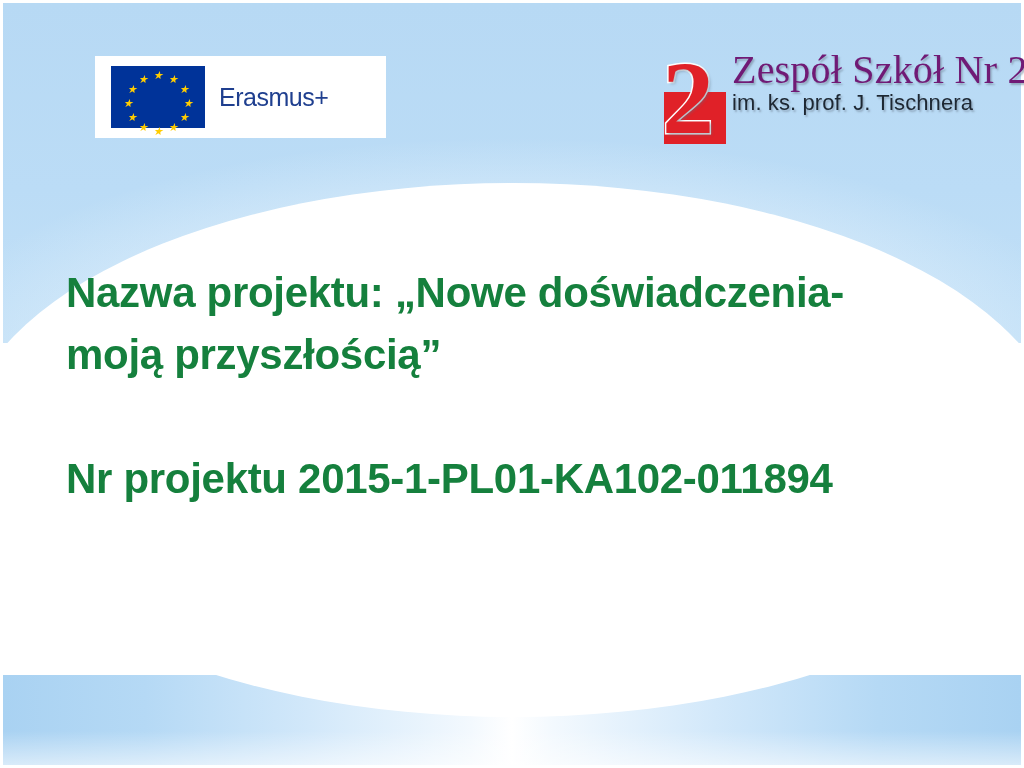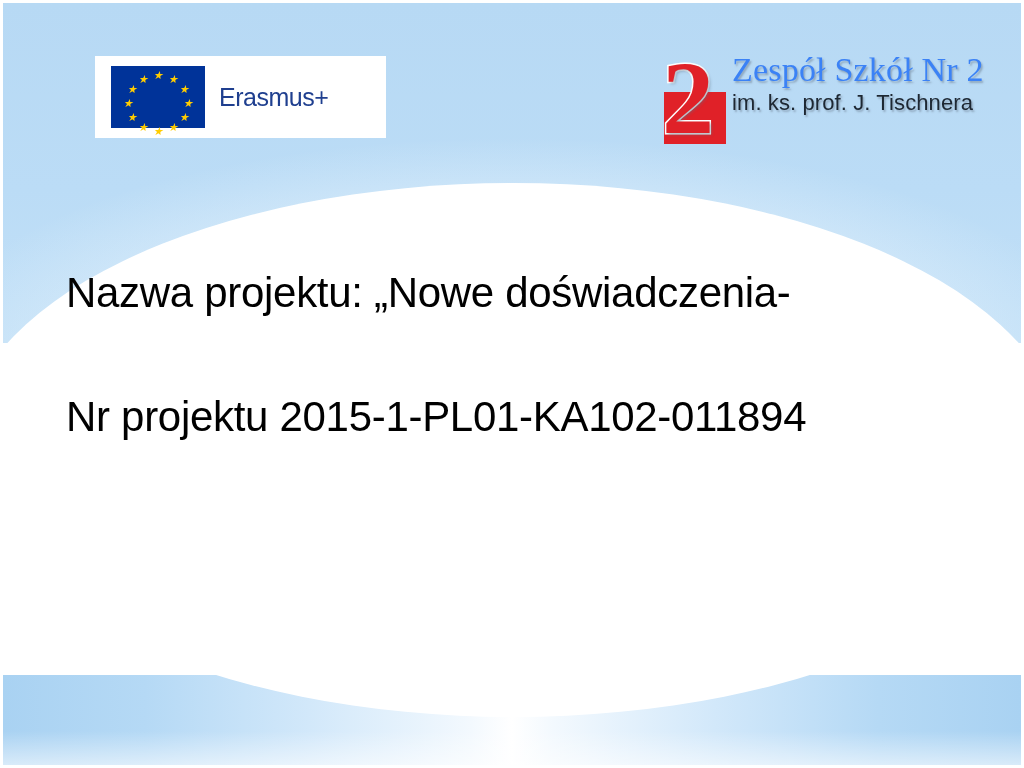--- a/index.html
+++ b/index.html
@@ -166,23 +166,23 @@
     text-shadow: 2px 2px 3px rgba(90,110,130,0.45);
   }
   .school-text {
     position: absolute;
     left: 70px;
     top: 4px;
     width: 220px;
   }
   .school-line1 {
     font-family: "Liberation Serif", serif;
-    font-size: 34px;
+    font-size: 40px;
     line-height: 36px;
-    color: #3b82f6;
+    color: #701a75;
     white-space: nowrap;
     text-shadow: 1.5px 1.5px 2px rgba(120,140,160,0.65);
     letter-spacing: 0.2px;
   }
   .school-line2 {
     font-family: Liberation Sans, sans-serif;
     font-size: 22px;
     line-height: 26px;
     color: #1d2732;
     white-space: nowrap;
@@ -190,22 +190,22 @@
     margin-top: 2px;
     letter-spacing: 0.1px;
   }
 
   
   .title-block {
     position: absolute;
     left: 66px;
     top: 262px;
     width: 900px;
-    color: #000000;
-    font-weight: normal;
+    color: #15803d;
+    font-weight: bold;
     font-size: 42px;
     line-height: 62px;
     letter-spacing: -0.3px;
   }
   .title-block .para { margin: 0; }
   .title-block .spacer { height: 62px; }
 </style>
 </head>
 <body>
 
@@ -265,17 +265,18 @@
       <div class="numeral">2</div>
     </div>
     <div class="school-text">
       <div class="school-line1">Zespół Szkół Nr 2</div>
       <div class="school-line2">im. ks. prof. J. Tischnera</div>
     </div>
   </div>
 
   <div class="title-block">
     <div class="para">Nazwa projektu: „Nowe doświadczenia-</div>
+    <div class="para">moją przyszłością”</div>
     <div class="spacer"></div>
     <div class="para">Nr projektu 2015-1-PL01-KA102-011894</div>
   </div>
 
 </div>
 
 </body></html>

